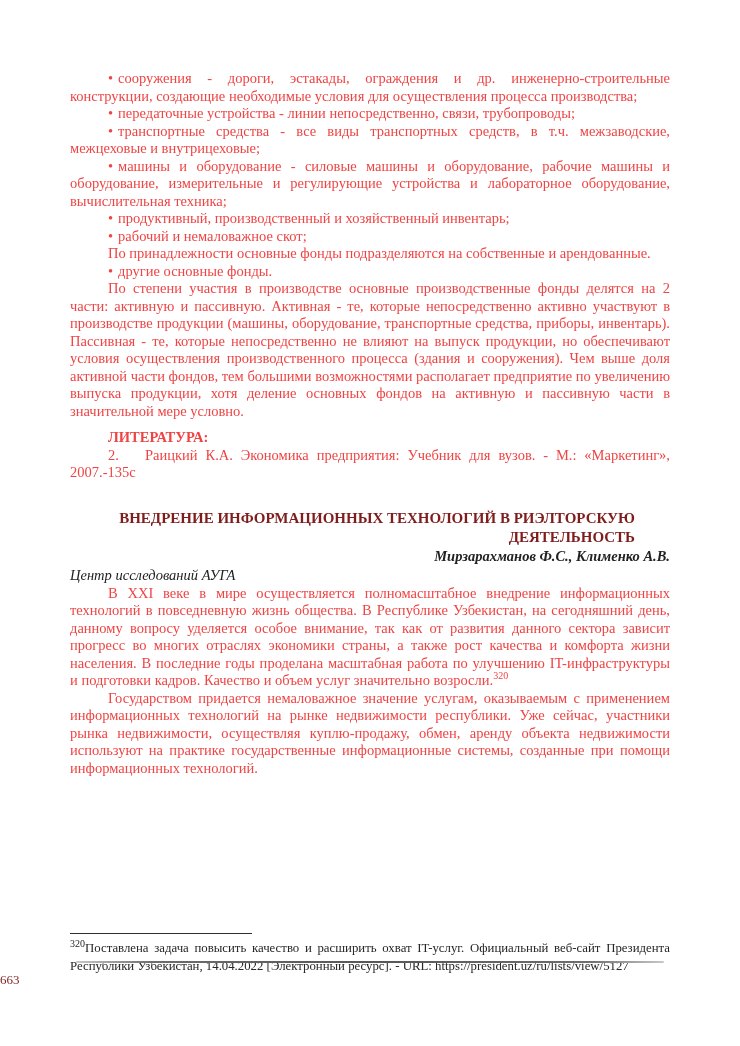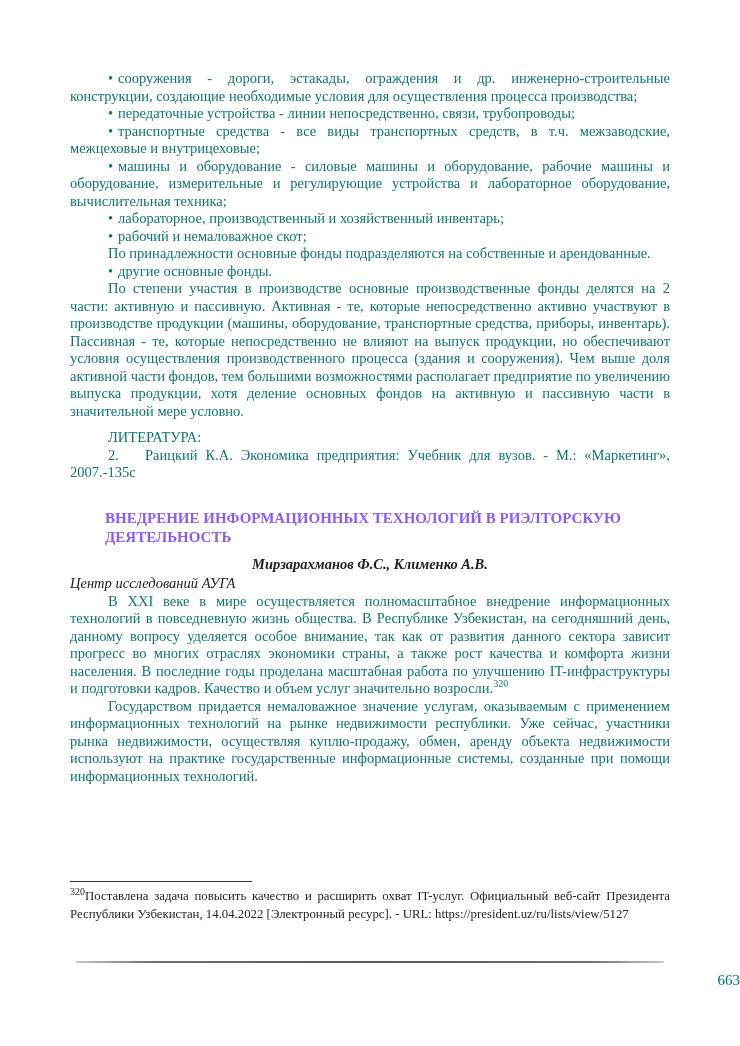--- a/index.html
+++ b/index.html
@@ -17,66 +17,66 @@
   }
   .content {
     position: absolute;
     left: 70px; top: 70px; width: 600px;
   }
   .para {
     font-size: 14.5px;
     line-height: 17.5px;
     text-align: justify;
     text-indent: 38px;
-    color: #0f766e;
+    color: #ef4444;
   }
   .bullet {
     display: inline-block;
     margin-right: 5px;
     text-indent: 0;
   }
   .lit-heading {
     margin-top: 9px;
-    font-weight: normal;
+    font-weight: bold;
   }
   .lit-num {
     display: inline-block;
     width: 37px;
     text-indent: 0;
   }
   .article-title {
-    margin: 27px auto 8px auto;
+    margin: 27px auto 0 auto;
     width: 530px;
     font-size: 15px;
     font-weight: bold;
     line-height: 19px;
-    text-align: left;
-    color: #8b5cf6;
+    text-align: right;
+    color: #7f1d1d;
   }
   .authors {
     font-size: 14.5px;
     line-height: 19.5px;
-    text-align: center;
+    text-align: right;
     font-weight: bold;
     font-style: italic;
   }
   .affiliation {
     font-size: 14.5px;
     line-height: 18.5px;
     text-align: left;
     font-style: italic;
   }
   sup.fn-ref {
     font-size: 10px;
     line-height: 0;
     vertical-align: super;
   }
   .footnote {
     position: absolute;
-    left: 70px; top: 881px; width: 600px;
+    left: 70px; top: 933px; width: 600px;
   }
   .footnote-rule {
     width: 182px;
     border-top: 1.5px solid #2f2f2f;
     margin-bottom: 6px;
   }
   .footnote-text {
     font-size: 12.8px;
     line-height: 17.6px;
     text-align: justify;
@@ -84,36 +84,36 @@
   }
   .footer-rule {
     position: absolute;
     left: 76px; top: 961px; width: 588px; height: 2.4px;
     background: linear-gradient(to right, #c8c8c8, #6e6e6e 13%, #575757 50%, #6e6e6e 87%, #c8c8c8);
     border-radius: 2px;
   }
   .page-number {
     position: absolute;
     left: 0; top: 972px; width: 100%;
-    text-align: right;
-    font-size: 15px;
-    color: #0369a1;
+    text-align: left;
+    font-size: 13px;
+    color: #7f1d1d;
   }
 </style>
 </head>
 <body>
 
 <div class="page">
   <div class="content">
 
     <p class="para"><span class="bullet">•</span><span>сооружения - дороги, эстакады, ограждения и др. инженерно-строительные конструкции, создающие необходимые условия для осуществления процесса производства;</span></p>
     <p class="para"><span class="bullet">•</span><span>передаточные устройства - линии непосредственно, связи, трубопроводы;</span></p>
     <p class="para"><span class="bullet">•</span><span>транспортные средства - все виды транспортных средств, в т.ч. межзаводские, межцеховые и внутрицеховые;</span></p>
     <p class="para"><span class="bullet">•</span><span>машины и оборудование - силовые машины и оборудование, рабочие машины и оборудование, измерительные и регулирующие устройства и лабораторное оборудование, вычислительная техника;</span></p>
-    <p class="para"><span class="bullet">•</span><span>лабораторное, производственный и хозяйственный инвентарь;</span></p>
+    <p class="para"><span class="bullet">•</span><span>продуктивный, производственный и хозяйственный инвентарь;</span></p>
     <p class="para"><span class="bullet">•</span><span>рабочий и немаловажное скот;</span></p>
     <p class="para">По принадлежности основные фонды подразделяются на собственные и арендованные.</p>
 
     <p class="para"><span class="bullet">•</span><span>другие основные фонды.</span></p>
     <p class="para">По степени участия в производстве основные производственные фонды делятся на 2 части: активную и пассивную. Активная - те, которые непосредственно активно участвуют в производстве продукции (машины, оборудование, транспортные средства, приборы, инвентарь). Пассивная - те, которые непосредственно не влияют на выпуск продукции, но обеспечивают условия осуществления производственного процесса (здания и сооружения). Чем выше доля активной части фондов, тем большими возможностями располагает предприятие по увеличению выпуска продукции, хотя деление основных фондов на активную и пассивную части в значительной мере условно.</p>
 
     <p class="para lit-heading">ЛИТЕРАТУРА:</p>
     <p class="para"><span class="lit-num">2.</span><span>Раицкий К.А. Экономика предприятия: Учебник для вузов. - М.: «Маркетинг», 2007.-135с</span></p>
 
     <h1 class="article-title">ВНЕДРЕНИЕ ИНФОРМАЦИОННЫХ ТЕХНОЛОГИЙ В РИЭЛТОРСКУЮ ДЕЯТЕЛЬНОСТЬ</h1>

